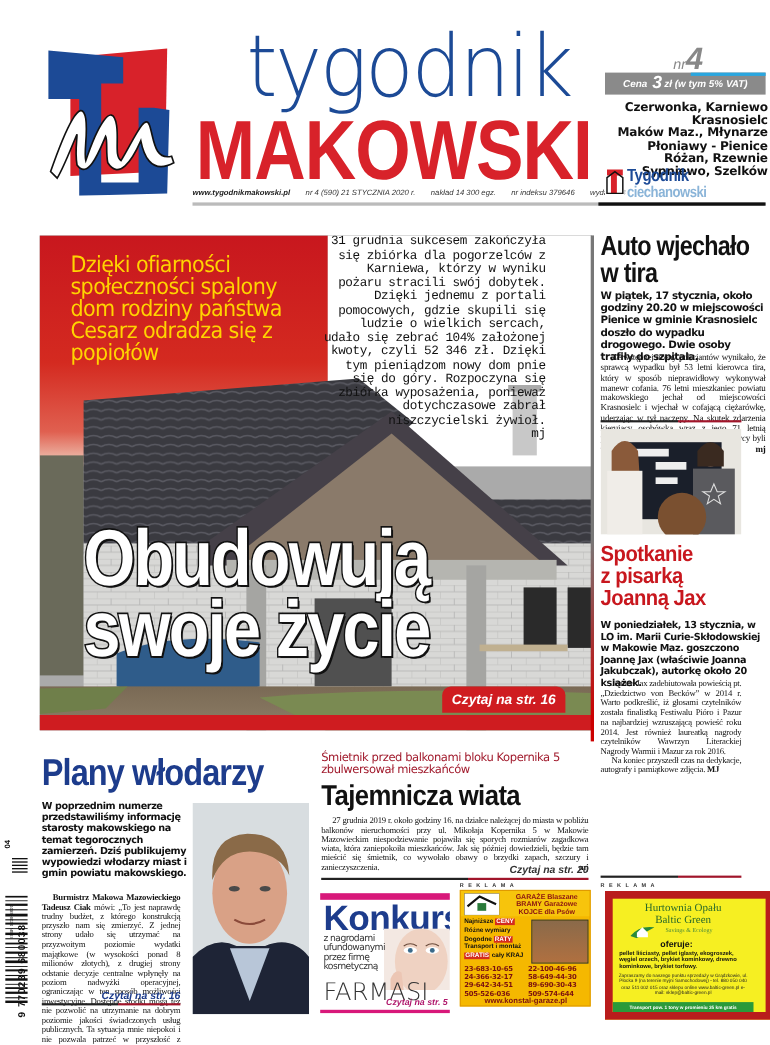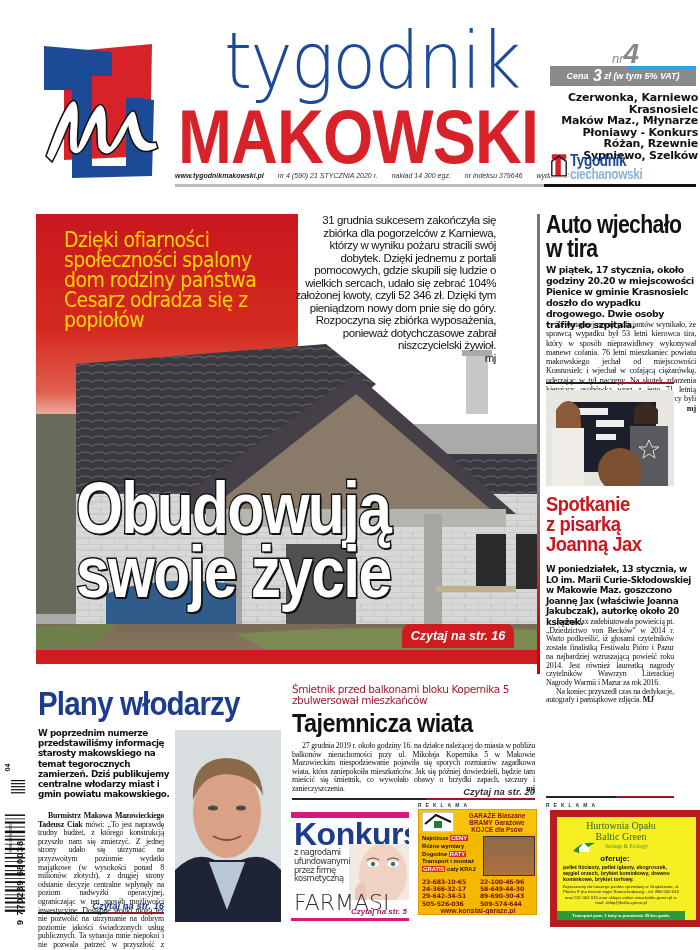--- a/index.html
+++ b/index.html
@@ -19,21 +19,21 @@
   .price-accent{left:628px;top:66px;width:68px;height:3px;background:#29a6df;}
   .towns{left:548px;top:92px;width:150px;text-align:right;font-weight:bold;font-size:11px;line-height:11.5px;color:#111;font-family:"DejaVu Sans",sans-serif;letter-spacing:-0.2px;}
   .sister-top{left:570px;top:152px;font-weight:900;font-size:16px;color:#1c4a96;letter-spacing:-0.5px;transform:scaleX(0.85);transform-origin:left top;}
   .sister-bot{left:570px;top:166px;font-weight:bold;font-size:14px;color:#8ab4d8;letter-spacing:-0.5px;transform:scaleX(0.85);transform-origin:left top;}
   .sister-rule{left:544px;top:184px;width:152px;height:3px;background:#111;}
   
   .hero{left:36px;top:214px;width:502px;height:450px;overflow:hidden;background:#aaa;}
   .hero-red{left:0;top:0;width:262px;height:210px;background:linear-gradient(180deg,#c8171e 0%,#d42a20 55%,#e06050 85%,#f0d0c0 100%);}
   .hero-sky{left:262px;top:0;width:240px;height:210px;background:#fff;}
   .hero-lead{left:28px;top:16px;width:240px;color:#ffd400;font-size:20.5px;line-height:20px;font-family:"DejaVu Sans",sans-serif;letter-spacing:-0.6px;transform:scaleX(0.92);transform-origin:left top;}
-  .hero-text{left:258px;top:0px;width:202px;text-align:right;font-size:11.5px;line-height:12.5px;color:#111;font-family:Liberation Sans, sans-serif;letter-spacing:-0.4px;}
+  .hero-text{left:258px;top:0px;width:202px;text-align:right;font-size:11.5px;line-height:12.5px;color:#111;font-family:Liberation Mono, monospace;letter-spacing:-0.4px;}
   .hero-text .sig{display:block;}
   .house{left:0;top:90px;width:502px;height:360px;}
   .headline{left:40px;top:262px;color:#fff;font-weight:900;font-size:72px;line-height:64px;letter-spacing:-2px;font-family:"Liberation Sans",sans-serif;transform:scaleX(0.84);transform-origin:left top;-webkit-text-stroke:3px #111;paint-order:stroke fill;text-shadow:2px 2px 0 #111;}
   .read-more-1{left:366px;top:410px;width:112px;height:24px;background:#cf1c20;border-radius:8px 8px 0 0;color:#fff;font-weight:bold;font-style:italic;font-size:12.5px;display:flex;align-items:center;justify-content:center;}
   .hero-bottom{left:0;top:436px;width:502px;height:14px;background:#cf1c20;}
   
   .right-sep{left:537px;top:214px;width:3px;height:460px;background:linear-gradient(#777,#777 60%,#c00 95%);}
   .auto-title{left:546px;top:212px;font-weight:900;font-size:25px;line-height:24px;letter-spacing:-0.8px;transform:scaleX(0.85);transform-origin:left top;width:180px;}
   .auto-lead{left:546px;top:264px;width:150px;font-weight:bold;font-size:9.4px;line-height:11px;font-family:"DejaVu Sans",sans-serif;letter-spacing:-0.4px;}
   .auto-body{left:546px;top:320px;width:150px;font-family:"Liberation Serif",serif;font-size:8.2px;line-height:9.3px;text-align:justify;text-indent:10px;letter-spacing:-0.2px;}
@@ -114,21 +114,21 @@
 </div>
 <div class="abs price">
   <span>Cena</span>&nbsp;<b>3</b><span>zł (w tym 5% VAT)</span>
 </div>
 <div class="abs price-accent"></div>
 
 <div class="abs towns">
   <div>Czerwonka, Karniewo</div>
   <div>Krasnosielc</div>
   <div>Maków Maz., Młynarze</div>
-  <div>Płoniawy - Konkurs</div>
+  <div>Płoniawy - Pienice</div>
   <div>Różan, Rzewnie</div>
   <div>Sypniewo, Szelków</div>
 </div>
 
 <svg class="abs" viewBox="0 0 20 28" style="left:550px;top:150px;width:18px;height:30px;">
   <rect x="0" y="0" width="20" height="28" fill="#fff"></rect>
   <path d="M2 2 H18 V8 H12 V26 H6 V8 H2 Z" fill="#d8222a"></path>
   <path d="M2 10 L10 4 L18 10 L18 26 L2 26 Z" fill="none" stroke="#111" stroke-width="1.5"></path>
 </svg>
 <div class="abs sister-top">Tygodnik</div>
@@ -229,21 +229,21 @@
   <div>Joanną Jax</div>
 </div>
 <div class="abs jax-lead">W poniedziałek, 13 stycznia, w LO im. Marii Curie-Skłodowskiej w Makowie Maz. goszczono Joannę Jax (właściwie Joanna Jakubczak), autorkę około 20 książek.</div>
 <div class="abs jax-body">
   <p>Joanna Jax zadebiutowała powieścią pt. „Dziedzictwo von Becków” w 2014 r. Warto podkreślić, iż głosami czytelników została finalistką Festiwalu Pióro i Pazur na najbardziej wzruszającą powieść roku 2014. Jest również laureatką nagrody czytelników Wawrzyn Literackiej Nagrody Warmii i Mazur za rok 2016.</p>
   <p><span>Na koniec przyszedł czas na dedykacje, autografy i pamiątkowe zdjęcia.</span> <b>MJ</b></p>
 </div>
 <div class="abs rule-dark" style="left:546px;top:796px;width:128px;"></div>
 
 <div class="abs plany-title">Plany włodarzy</div>
-<div class="abs plany-lead">W poprzednim numerze przedstawiliśmy informację starosty makowskiego na temat tegorocznych zamierzeń. Dziś publikujemy centralne włodarzy miast i gmin powiatu makowskiego.</div>
+<div class="abs plany-lead">W poprzednim numerze przedstawiliśmy informację starosty makowskiego na temat tegorocznych zamierzeń. Dziś publikujemy wypowiedzi włodarzy miast i gmin powiatu makowskiego.</div>
 <div class="abs plany-body"><b>Burmistrz Makowa Mazowieckiego Tadeusz Ciak</b><span> mówi: „To jest naprawdę trudny budżet, z którego konstrukcją przyszło nam się zmierzyć. Z jednej strony udało się utrzymać na przyzwoitym poziomie wydatki majątkowe (w wysokości ponad 8 milionów złotych), z drugiej strony odstanie decyzje centralne wpłynęły na poziom nadwyżki operacyjnej, ograniczając w ten sposób możliwości inwestycyjne. Dostępne środki mogą też nie pozwolić na utrzymanie na dobrym poziomie jakości świadczonych usług publicznych. Ta sytuacja mnie niepokoi i nie pozwala patrzeć w przyszłość z optymizmem.</span></div>
 <div class="abs plany-read" style="top:900px;">Czytaj na str. 16</div>
 <div class="abs rule-dark plany-rule" style="top:912px;"></div>
 
 <svg class="abs portrait" viewBox="0 0 106 192" preserveAspectRatio="none">
   <rect width="106" height="192" fill="#d8dde0"></rect>
   <path d="M0 140 Q20 120 40 130 L66 130 Q90 120 106 140 L106 192 L0 192 Z" fill="#1e2436"></path>
   <path d="M34 132 L52 180 L70 132 Z" fill="#b8c6d8"></path>
   <ellipse cx="52" cy="82" rx="34" ry="46" fill="#d9a186"></ellipse>
   <path d="M18 70 Q16 30 50 28 Q86 28 88 66 Q80 46 52 44 Q28 44 18 70 Z" fill="#8a6a48"></path>

